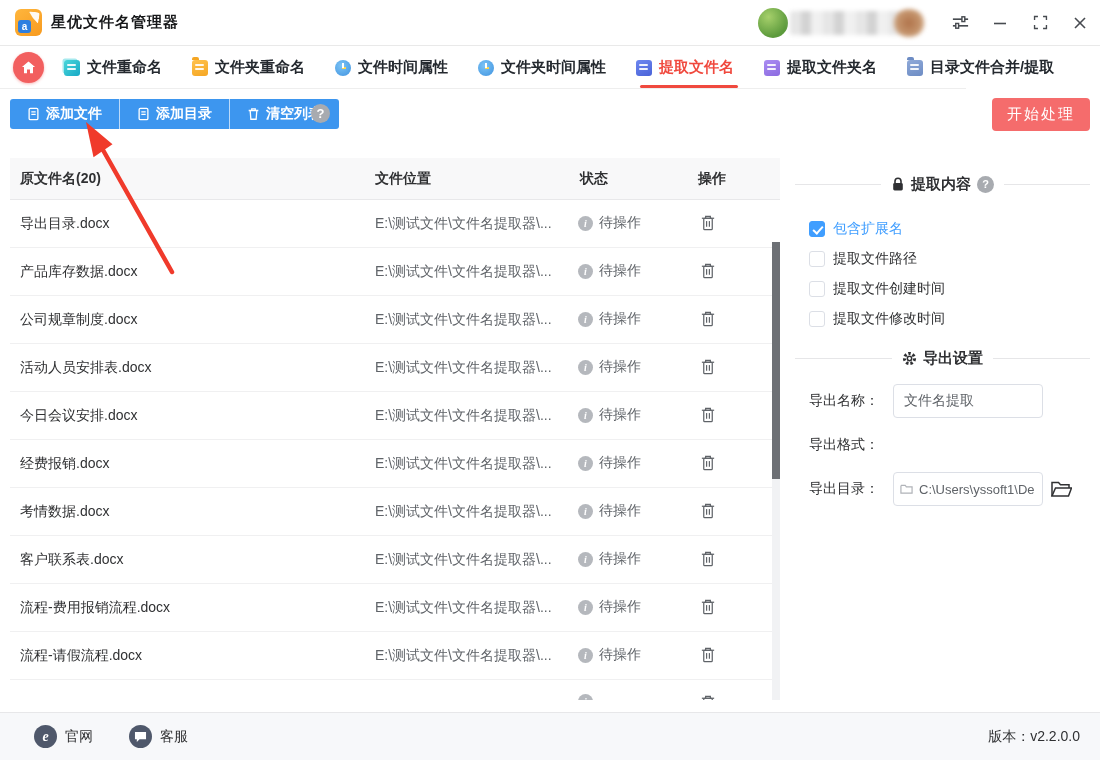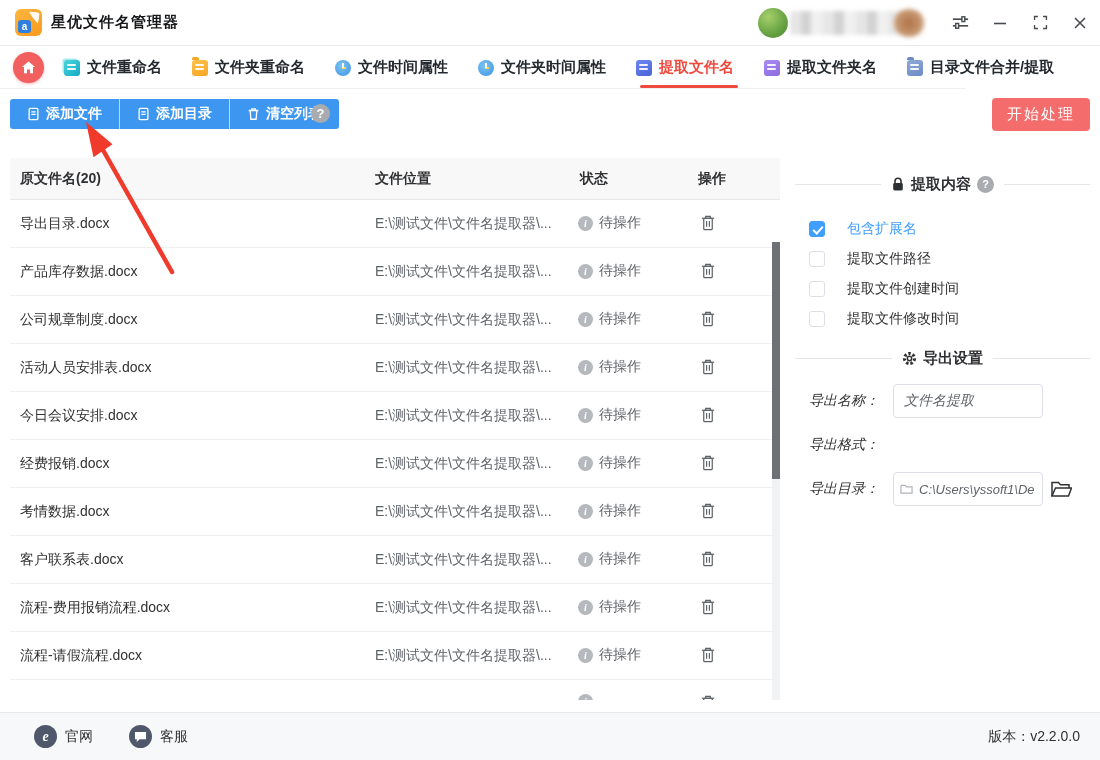--- a/index.html
+++ b/index.html
@@ -102,29 +102,29 @@
 
   
   .panel { position:absolute; left:795px; top:160px; width:295px; }
   .sec-head { display:flex; align-items:center; gap:10px; height:20px; margin-top:14px; }
   .sec-head .line { flex:1; height:1px; background:#e6e6e8; }
   .sec-head .sec-title { display:flex; align-items:center; gap:6px; font-size:15px; font-weight:bold; color:#2f3033; }
   .q-mini { width:17px; height:17px; border-radius:50%; background:#a8abb0; color:#fff; font-size:11px;
     font-weight:bold; display:flex; align-items:center; justify-content:center; cursor:pointer; }
 
   .opt-list { margin:20px 0 6px 14px; }
-  .opt-row { display:flex; align-items:center; gap:22px; height:30px; cursor:pointer; color:#303133;font-family:Liberation Serif, serif; }
+  .opt-row { display:flex; align-items:center; gap:8px; height:30px; cursor:pointer; color:#303133;font-family:Liberation Serif, serif; }
   .cb { width:16px; height:16px; border:1px solid #dcdfe6; border-radius:3px; background:#fff; position:relative; flex:0 0 auto; }
   .opt-row.checked .cb { background:#409eff; border-color:#409eff; }
   .opt-row.checked .cb::after { content:''; position:absolute; left:5px; top:2px; width:4px; height:8px;
     border:solid #fff; border-width:0 2px 2px 0; transform:rotate(42deg); }
   .opt-row.checked .opt-label { color:#409eff; }
 
   .form { margin-top:16px; }
-  .form-row { display:flex; align-items:center; margin:10px 0 10px 14px; height:34px; position:relative;font-style:italic; }
+  .form-row { display:flex; align-items:center; margin:10px 0 10px 14px; height:34px; position:relative; }
   .form-label { width:84px; color:#303133; font-size:14px; }
   .fake-input { width:150px; height:34px; border:1px solid #dcdfe6; border-radius:4px; background:#fff;
     display:flex; align-items:center; padding:0 10px; color:#5f6368; font-size:14px; cursor:text;
     white-space:nowrap; overflow:hidden; gap:6px; }
   .fake-input.select { cursor:pointer; justify-content:space-between; }
   .dir-input { font-size:13px; padding:12px 6px; }
   .dir-input .dir-text { overflow:hidden; white-space:nowrap; }
   .browse-btn { margin-left:7px; cursor:pointer; display:flex; align-items:center; }
 
   

